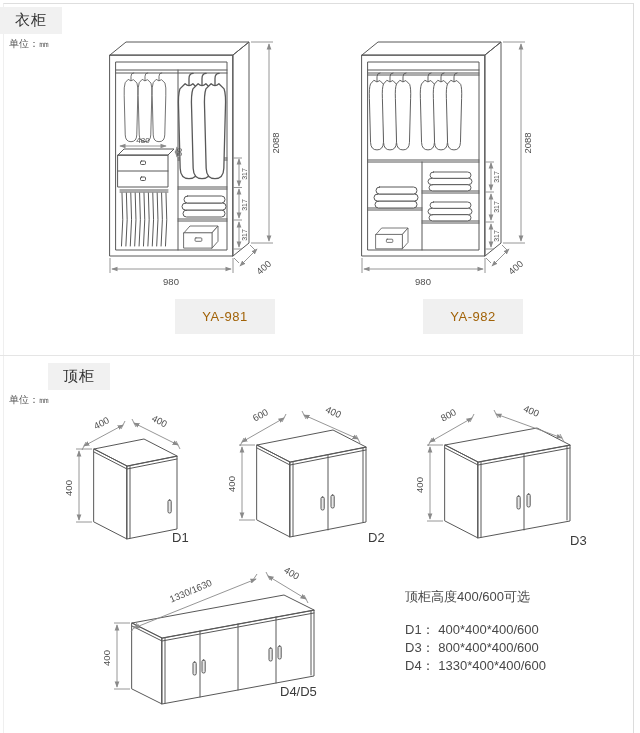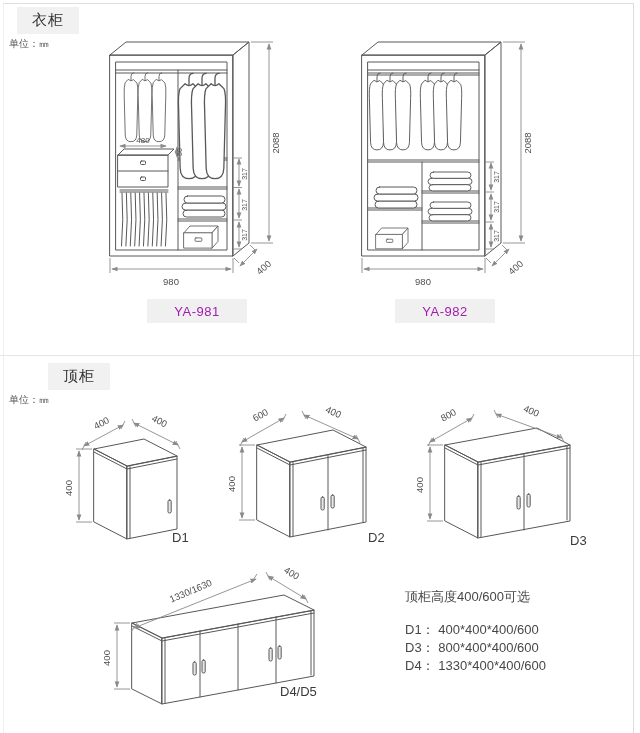--- a/index.html
+++ b/index.html
@@ -3,22 +3,22 @@
 <meta charset="utf-8">
 <style>
   html,body{margin:0;padding:0;background:#fff;}
   .page{position:relative;width:640px;height:733px;background:#fff;overflow:hidden;
         font-family:"Liberation Sans","DejaVu Sans",sans-serif;color:#333;}
   .frame{position:absolute;left:3px;top:3px;right:6px;bottom:0;
          border-top:1px solid #dedede;border-left:1px solid #efefef;border-right:1px solid #dcdcdc;pointer-events:none;}
   .badge{position:absolute;background:#f1f1f1;color:#333;font-size:15px;
          padding:4px 15px;letter-spacing:1px;}
   .unit{position:absolute;font-size:10px;color:#555;}
-  .model-label{position:absolute;width:100px;height:24px;background:#f0f0f0;color:#a21caf;
-         font-size:13px;display:flex;align-items:center;justify-content:center;letter-spacing:.5px;}
+  .model-label{position:absolute;width:100px;height:35px;background:#f0f0f0;color:#a16207;
+         font-size:13px;display:flex;align-items:center;justify-content:center;letter-spacing:.5px;margin-left:28px;}
   .divider{position:absolute;left:0;top:355px;width:640px;height:1px;background:#e5e5e5;}
   .specs{position:absolute;left:405px;top:588px;width:225px;font-size:13px;color:#484848;}
   .specs .note{margin-bottom:15px;}
   .specs .line{line-height:18px;white-space:pre;}
   svg{position:absolute;overflow:visible;}
   .s{stroke:#585858;stroke-width:1;fill:none;stroke-linejoin:round;stroke-linecap:round;}
   .dm{stroke:#8a8a8a;stroke-width:.9;fill:none;}
   .dt{fill:#4f4f4f;stroke:none;font-size:9.5px;text-anchor:middle;}
   .sm{font-size:8px;} .xs{font-size:7px;}
   .lab{fill:#3a3a3a;stroke:none;font-size:13px;}
@@ -43,21 +43,21 @@
       <g id="bx">
         <path d="M0,8 L7,0 L40,0 L33,8 Z" fill="#fff"></path>
         <path d="M33,8 L40,0 L40,18 L33,26 Z" fill="#fff"></path>
         <rect x="0" y="8" width="33" height="18" fill="#fff"></rect>
         <rect x="13" y="14" width="8" height="4" rx="1" fill="#fff"></rect>
       </g>
       <rect id="hdl" width="3.2" height="13" rx="1.4" fill="#e8e8e8"></rect>
     </defs>
   </svg>
 
-  <div class="badge" style="left:17px;top:7px;">衣柜</div>
+  <div class="badge" style="left:0;top:7px;">衣柜</div>
   <div class="unit" style="left:9px;top:37px;">单位：㎜</div>
 
   <svg style="left:100px;top:40px;" width="195" height="250" viewBox="0 0 195 250">
     <defs>
         <marker id="a1" viewBox="0 0 8 8" refX="7" refY="4" markerWidth="7" markerHeight="7" orient="auto-start-reverse">
           <path d="M0,1 L8,4 L0,7 Z" fill="#8a8a8a"></path>
         </marker>
       </defs>
     <g class="s">
       <path d="M10,15 L26,2 H149 L133,15 Z"></path>

